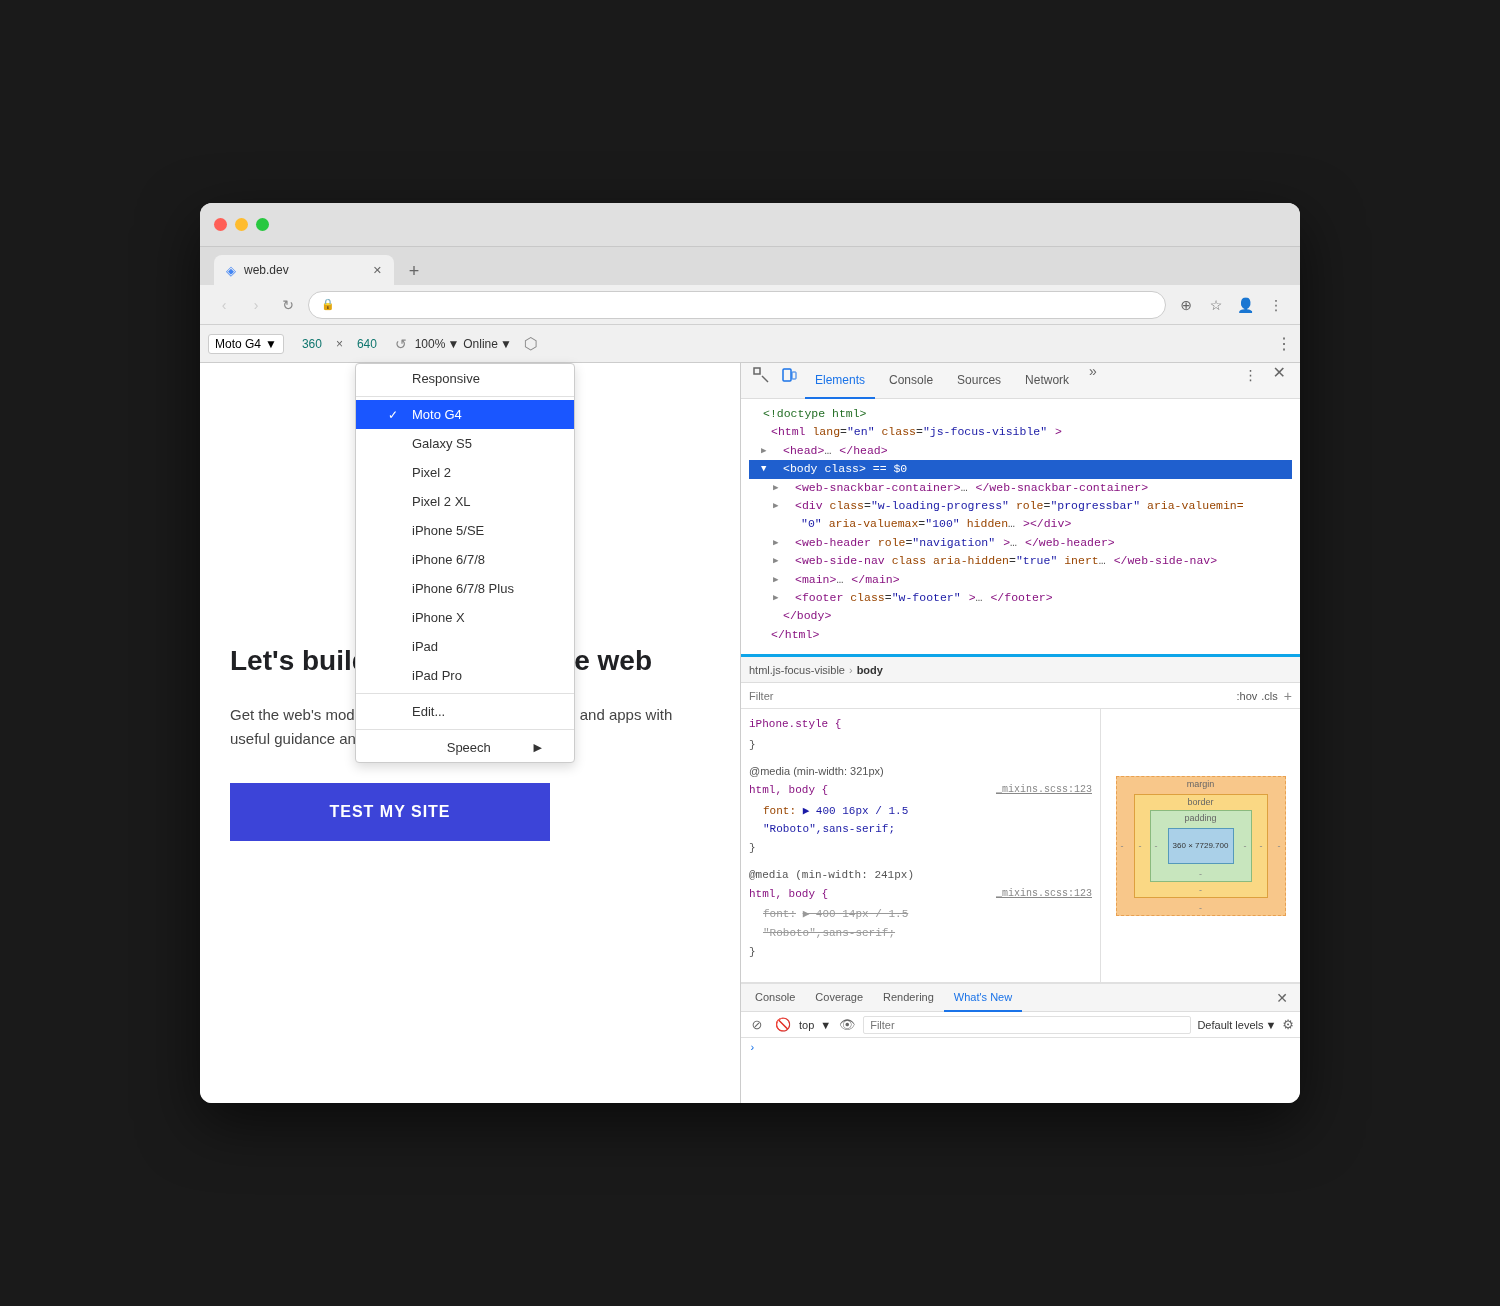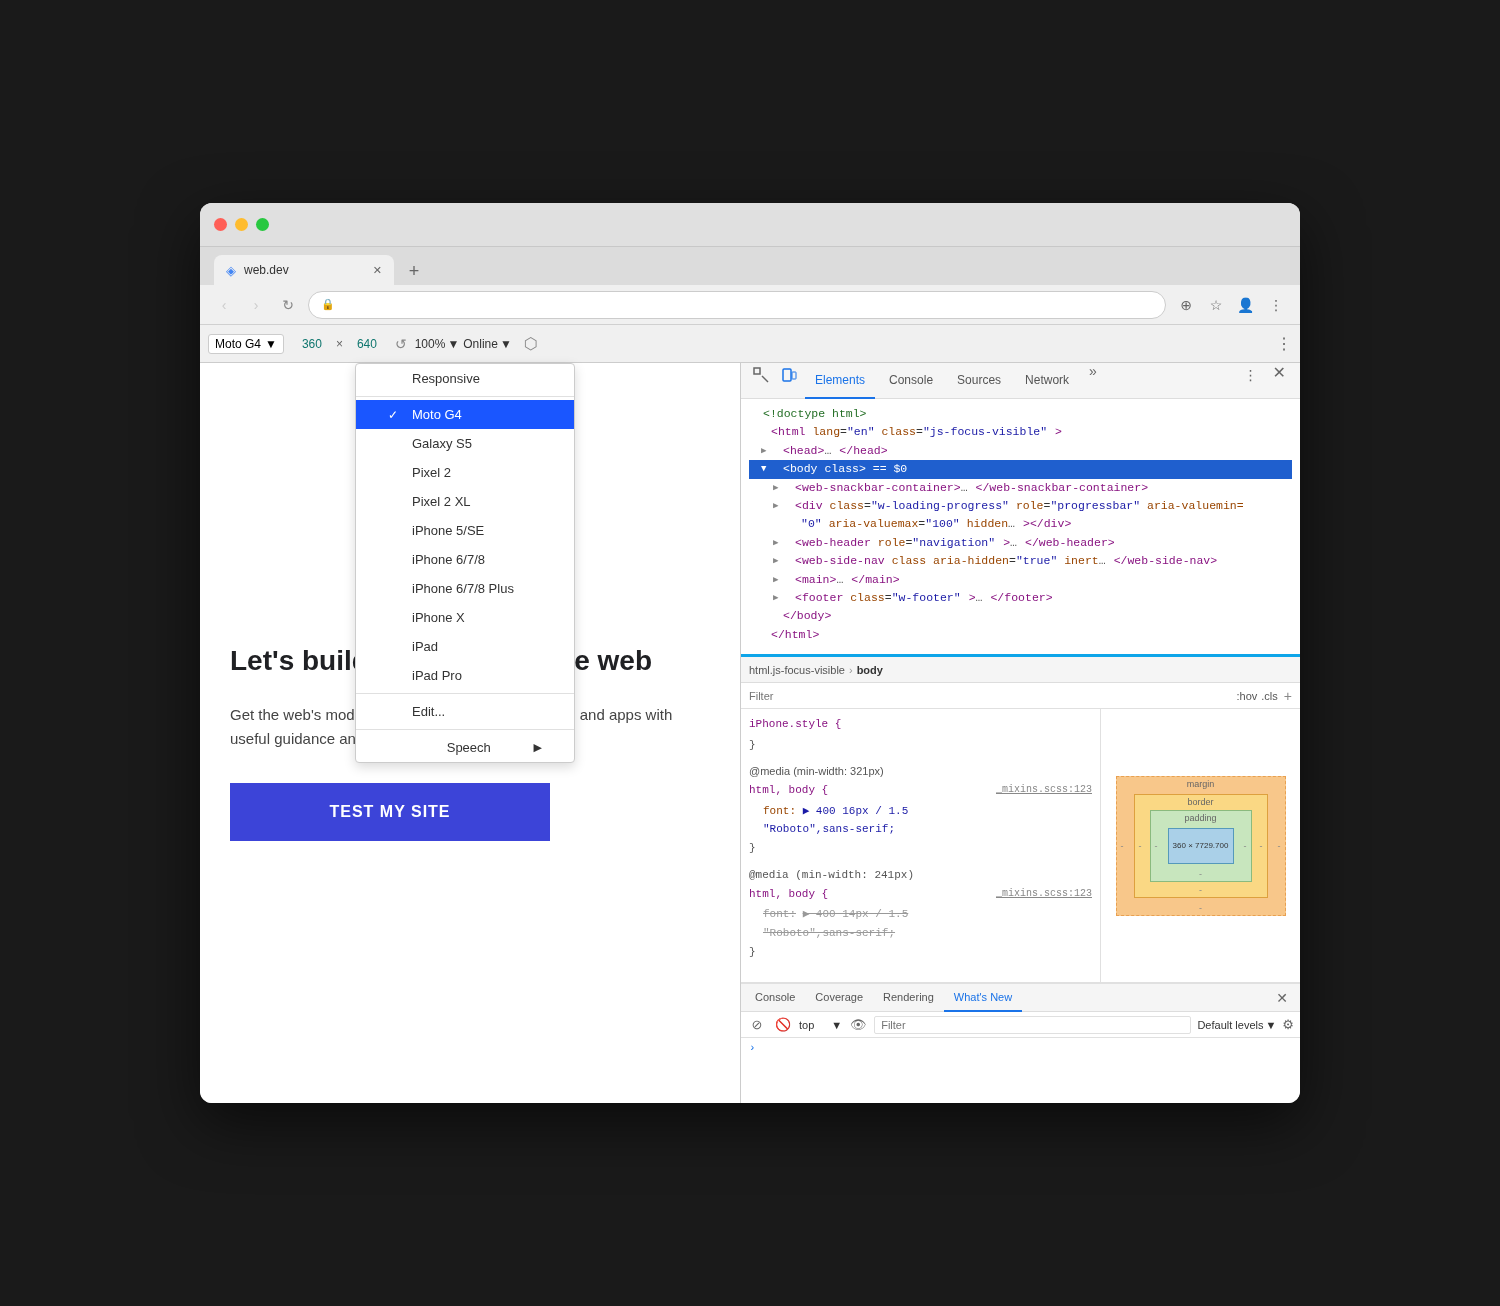--- a/index.html
+++ b/index.html
@@ -405,21 +405,21 @@
       height: 26px;
       padding: 0 6px;
       gap: 6px;
       background: white;
       border-bottom: 1px solid #e0e0e0;
     }
     .con-btn { width: 20px; height: 20px; display: flex; align-items: center; justify-content: center; color: #666; font-size: 13px; cursor: pointer; }
     .con-select {
       display: flex;
       align-items: center;
-      gap: 17px;
+      gap: 6px;
       font-size: 11px;
       color: #333;
       cursor: pointer;
     }
     .con-filter {
       flex: 1;
       border: 1px solid #e0e0e0;
       border-radius: 2px;
       padding: 0 6px;
       font-size: 11px;

